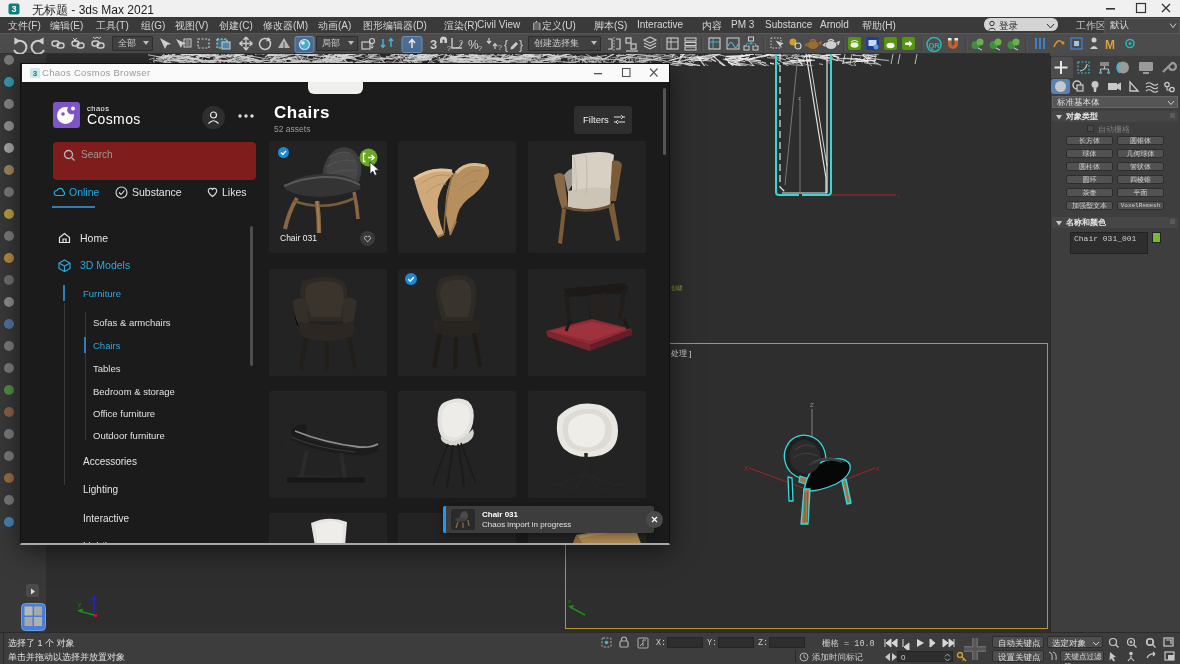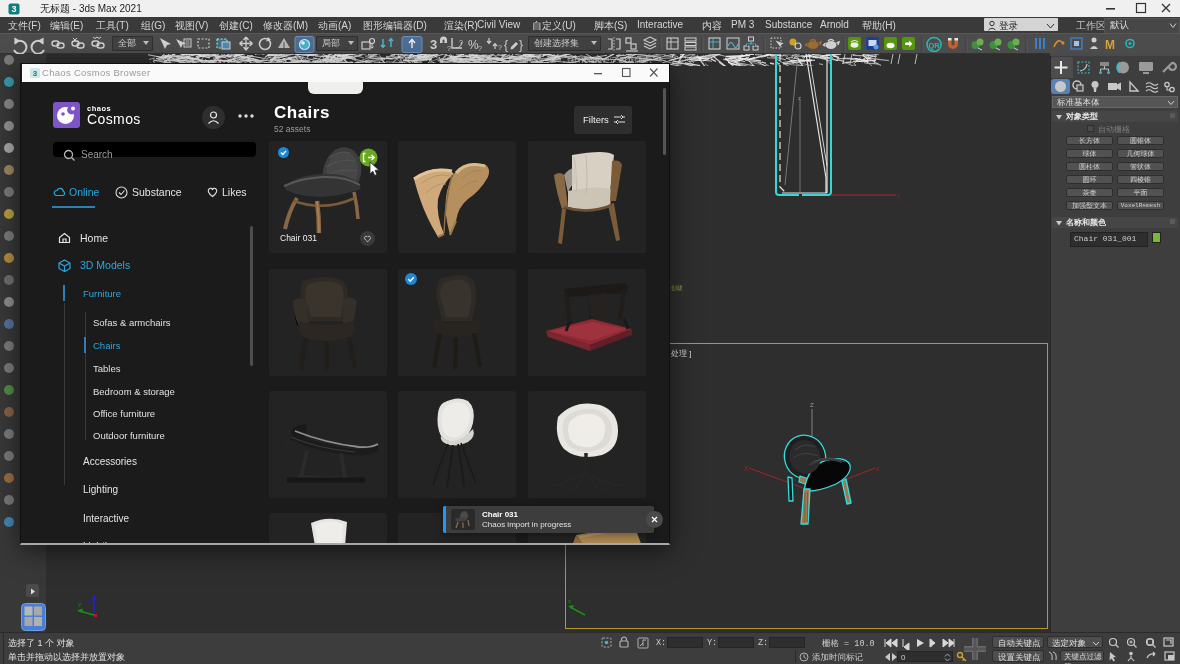--- a/index.html
+++ b/index.html
@@ -1,20 +1,20 @@
 <!DOCTYPE html>
 <html><head><meta charset="utf-8">
 <style>
 *{margin:0;padding:0;box-sizing:border-box}
 html,body{width:1180px;height:664px;overflow:hidden;background:#2f2f2f;font-family:"Liberation Sans",sans-serif}
 .abs{position:absolute}
 #stage{position:relative;width:1180px;height:664px}
 
 #titlebar{left:0;top:0;width:1180px;height:17px;background:#f0f0f0}
-#titlebar .t{position:absolute;left:40px;top:2px;font-size:10px;color:#1c1c1c}
+#titlebar .t{position:absolute;left:32px;top:2px;font-size:12px;color:#1c1c1c}
 #menubar{left:0;top:17px;width:1180px;height:16px;background:#3a3a3a}
 .mi{position:absolute;top:2px;font-size:10px;color:#d6d6d6;white-space:nowrap}
 #toolbar{left:0;top:33px;width:1180px;height:21px;background:#4c4c4c;border-top:1px solid #585858;border-bottom:1px solid #333}
 .dd{position:absolute;height:15px;background:#424242;border:1px solid #2f2f2f;border-radius:1px;color:#ccc;font-size:9px;line-height:13px;padding-left:5px}
 .dd .ar{position:absolute;right:3px;top:4px;width:0;height:0;border-left:3px solid transparent;border-right:3px solid transparent;border-top:4px solid #bbb}
 
 #lefttools{left:0;top:54px;width:46px;height:578px;background:#383838}
 #vpTL{left:46px;top:54px;width:519px;height:287px;background:#2e2e2e}
 #vpTR{left:567px;top:54px;width:481px;height:287px;background:#2e2e2e}
 #vpBL{left:46px;top:343px;width:519px;height:286px;background:#2e2e2e}
@@ -61,21 +61,21 @@
 <span class="mi" style="left:444px">渲染(R)</span>
 <span class="mi" style="left:477px">Civil View</span>
 <span class="mi" style="left:532px">自定义(U)</span>
 <span class="mi" style="left:594px">脚本(S)</span>
 <span class="mi" style="left:637px">Interactive</span>
 <span class="mi" style="left:702px">内容</span>
 <span class="mi" style="left:731px">PM 3</span>
 <span class="mi" style="left:765px">Substance</span>
 <span class="mi" style="left:820px">Arnold</span>
 <span class="mi" style="left:862px">帮助(H)</span>
-<div style="position:absolute;left:984px;top:1px;width:74px;height:13px;background:#d4d4d4;border-radius:1px">
+<div style="position:absolute;left:984px;top:1px;width:74px;height:13px;background:#d4d4d4;border-radius:6px">
  <svg width="74" height="13">
           <circle cx="8" cy="4.5" r="2.2" fill="none" stroke="#333" stroke-width="1"></circle>
           <path d="M4.5 11 Q8 7.5 11.5 11" fill="none" stroke="#333" stroke-width="1"></path>
           <text x="15" y="10" font-size="9.5" fill="#222">登录</text>
           <path d="M63 5 l3.5 4 3.5-4" fill="none" stroke="#333" stroke-width="1"></path>
         </svg>
 </div>
 <span class="mi" style="left:1076px;color:#ccc">工作区:</span>
 <div style="position:absolute;left:1104px;top:1px;width:76px;height:31px;background:#474747;border:1px solid #555">
  <span style="position:absolute;left:5px;top:0px;font-size:9.5px;color:#ddd">默认</span>
@@ -1181,21 +1181,21 @@
     <div class="pbtn" style="left:1117px;top:162px;width:47px;font-size:7px;">管状体</div>
     <div class="pbtn" style="left:1066px;top:175px;width:47px;font-size:7px">圆环</div>
     <div class="pbtn" style="left:1117px;top:175px;width:47px;font-size:7px;">四棱锥</div>
     <div class="pbtn" style="left:1066px;top:188px;width:47px;font-size:7px">茶壶</div>
     <div class="pbtn" style="left:1117px;top:188px;width:47px;font-size:7px;">平面</div>
     <div class="pbtn" style="left:1066px;top:201px;width:47px;font-size:7px">加强型文本</div>
     <div class="pbtn" style="left:1117px;top:201px;width:47px;font-size:6px;font-family:'Liberation Mono',monospace;">VoxelRemesh</div>
     <div class="roll" style="top:217px"><svg style="position:absolute;left:4px;top:3.5px" width="7" height="5">
         <path d="M0 0 h6 l-3 4.5 z" fill="#ccc"></path>
       </svg>名称和颜色<span style="position:absolute;right:3px;top:2px;width:5px;height:5px;background:#5a5a5a"></span></div>
-    <div class="abs" style="left:1070px;top:232px;width:78px;height:15px;background:#2e2e2e;border:1px solid #222">
+    <div class="abs" style="left:1070px;top:232px;width:78px;height:22px;background:#2e2e2e;border:1px solid #222">
 <span style="position:absolute;left:3px;top:1px;font-size:8px;color:#ccc;font-family:'Liberation Mono',monospace">Chair 031_001</span>
     </div>
 <div class="abs" style="left:1152px;top:232px;width:9px;height:11px;background:#7cb82f;border:1px solid #222"></div>
 
 <div class="abs" id="statusbar"></div>
 <div class="abs" style="left:3px;top:632px;width:1px;height:32px;background:#2a2a2a"></div>
     <span class="abs" style="left:8px;top:637px;font-size:9px;color:#e0e0e0">选择了 1 个 对象</span>
     <span class="abs" style="left:8px;top:651px;font-size:9px;color:#e0e0e0">单击并拖动以选择并放置对象</span>
     <svg class="abs" style="left:600px;top:636px" width="52" height="13">
 <rect x="2" y="2" width="9" height="9" rx="1" fill="none" stroke="#b0b0b0" stroke-dasharray="2 1.5"></rect>
@@ -1312,32 +1312,32 @@
 </svg>
       </div>
       <div style="position:absolute;left:287px;top:18px;width:55px;height:12px;background:#efefed;border-radius:0 0 6px 6px"></div>
       <svg style="position:absolute;left:32px;top:38px" width="27" height="26">
         <rect width="27" height="26" rx="3" fill="#7d55c7"></rect>
         <circle cx="12.5" cy="13.5" r="8.5" fill="#fff"></circle>
         <circle cx="18.5" cy="8" r="4.4" fill="#7d55c7"></circle>
         <circle cx="20" cy="6.5" r="2" fill="#fff"></circle>
         <circle cx="10" cy="12" r="1.8" fill="#7d55c7"></circle>
       </svg>
-      <span style="position:absolute;left:66px;top:40px;font-size:7.5px;font-weight:bold;color:#fff;letter-spacing:.5px">chaos</span>
+      <span style="position:absolute;left:66px;top:40px;font-size:7.5px;font-weight:normal;color:#fff;letter-spacing:.5px">chaos</span>
       <span style="position:absolute;left:66px;top:47px;font-size:14px;font-weight:normal;color:#fff;letter-spacing:.4px">Cosmos</span>
       <div style="position:absolute;left:181px;top:42px;width:23px;height:23px;border-radius:50%;background:#2e2e2e"><svg width="23" height="23">
           <circle cx="11.5" cy="9" r="3" fill="none" stroke="#e8e8e8" stroke-width="1.2"></circle>
           <path d="M6.5 17.5 Q11.5 12 16.5 17.5" fill="none" stroke="#e8e8e8" stroke-width="1.2"></path>
         </svg></div>
       <svg style="position:absolute;left:216px;top:49px" width="20" height="6">
         <circle cx="3" cy="3" r="1.7" fill="#ddd"></circle>
         <circle cx="9" cy="3" r="1.7" fill="#ddd"></circle>
         <circle cx="15" cy="3" r="1.7" fill="#ddd"></circle>
       </svg>
-      <div style="position:absolute;left:32px;top:78px;width:203px;height:15px;background:#000000;border-radius:4px">
+      <div style="position:absolute;left:32px;top:78px;width:203px;height:38px;background:#7f1d1d;border-radius:4px">
 <svg style="position:absolute;left:10px;top:7px" width="13" height="13">
           <circle cx="5.5" cy="5.5" r="4" fill="none" stroke="#b8b8b8" stroke-width="1.3"></circle>
           <path d="M8.5 8.5 l3 3" stroke="#b8b8b8" stroke-width="1.3"></path>
         </svg>
 <span style="position:absolute;left:28px;top:7px;font-size:10px;color:#9a9a9a">Search</span>
       </div>
       <svg style="position:absolute;left:32px;top:123px" width="15" height="11">
         <path d="M3.5 8.5 a2.5 2.5 0 1 1 .5-5 a3.2 3.2 0 0 1 6.2.8 a2.2 2.2 0 0 1-.4 4.2 z" fill="none" stroke="#2ba8e0" stroke-width="1.2"></path>
       </svg>
       <span class="blue" style="position:absolute;left:48px;top:122px;font-size:10.5px">Online</span>

